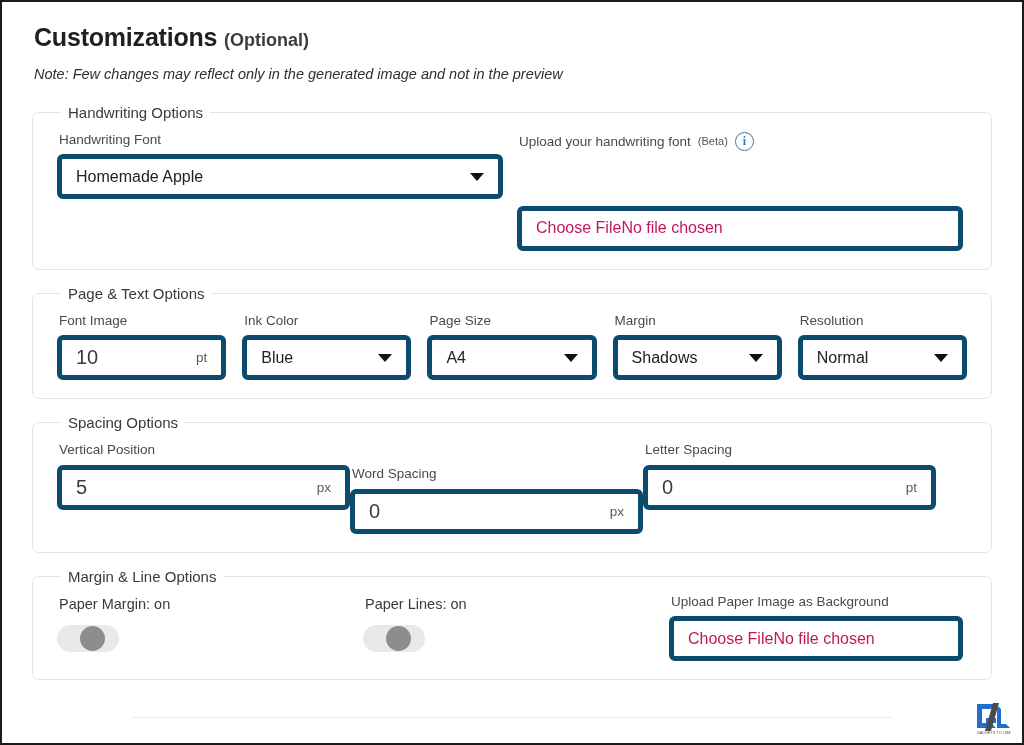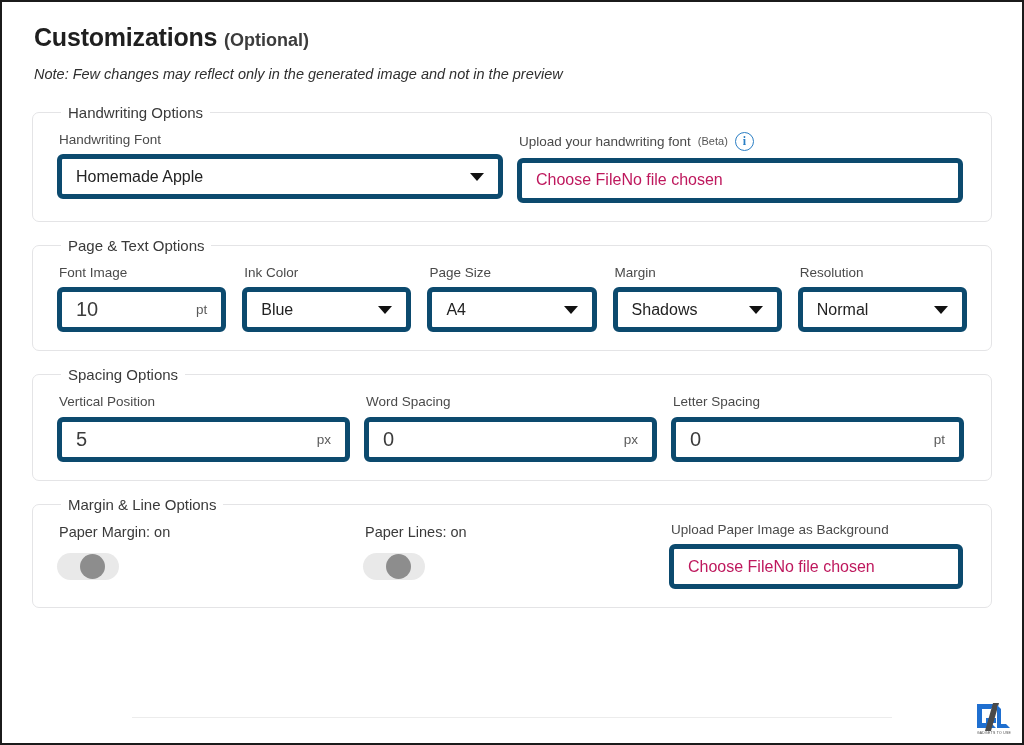--- a/index.html
+++ b/index.html
@@ -234,21 +234,21 @@
     <div class="row" style="gap:14px;">
 
       <div class="field" style="width:446px;">
         <span class="field-label">Handwriting Font</span>
         <div class="control">
           <span class="value">Homemade Apple</span>
           <span class="caret"></span>
         </div>
       </div>
 
-      <div class="field" style="width:446px;">
+      <div class="field" style="width:446px;gap:48px;">
         <span class="field-label label-with-icon">
           <span>Upload your handwriting font</span>
           <span class="beta">(Beta)</span>
           <span class="info-icon">i</span>
         </span>
         <div class="control filebox">
           <span class="value">Choose FileNo file chosen</span>
         </div>
       </div>
 
@@ -297,31 +297,31 @@
           <span class="value">Normal</span>
           <span class="caret"></span>
         </div>
       </div>
 
     </div>
   </fieldset>
 
   <fieldset class="group">
     <legend>Spacing Options</legend>
-    <div class="row" style="gap:14px;">
+    <div class="row" style="">
 
       <div class="field" style="width:293px;">
         <span class="field-label">Vertical Position</span>
         <div class="control">
           <span class="value num">5</span>
           <span class="unit">px</span>
         </div>
       </div>
 
-      <div class="field" style="width:293px;">
+      <div class="field" style="width:293px;margin-top:24px;">
         <span class="field-label">Word Spacing</span>
         <div class="control">
           <span class="value num">0</span>
           <span class="unit">px</span>
         </div>
       </div>
 
       <div class="field" style="width:293px;">
         <span class="field-label">Letter Spacing</span>
         <div class="control">

